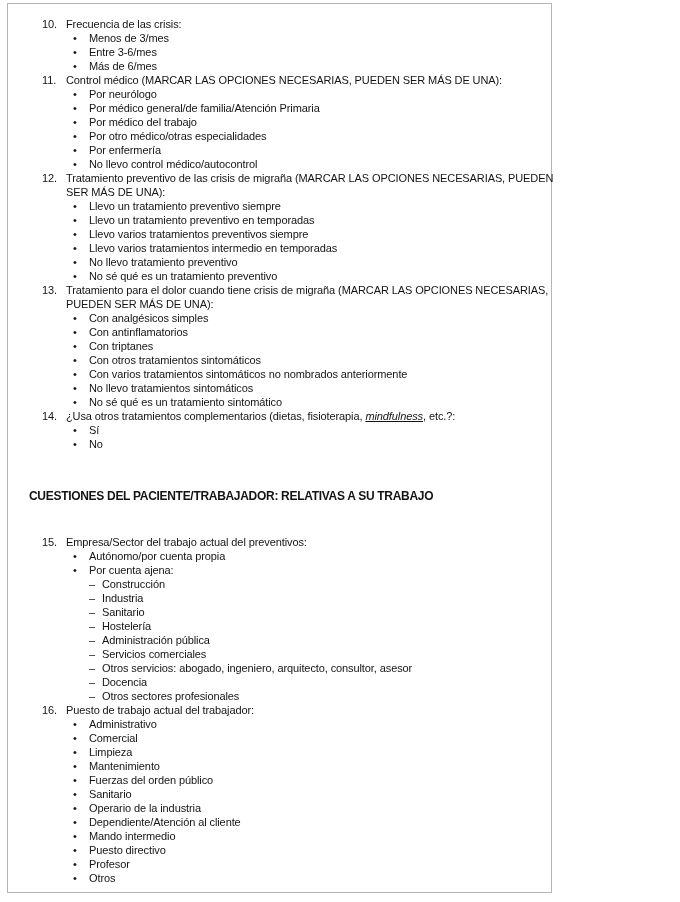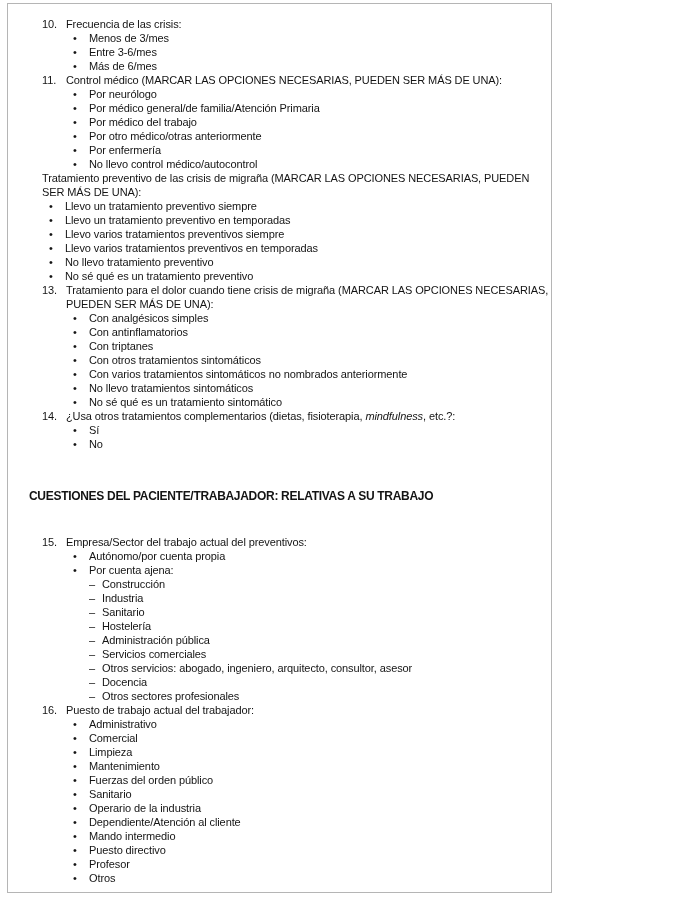--- a/index.html
+++ b/index.html
@@ -40,21 +40,21 @@
   .row-label { white-space: nowrap; }
   .section-heading {
     font-weight: bold;
     font-size: 12px;
     line-height: 14px;
     letter-spacing: -0.3px;
     margin-top: 38px;
     margin-bottom: 32px;
     white-space: nowrap;
   }
-  .italic { font-style: italic; }
+  .italic { font-style: italic; text-decoration: underline; }
 </style>
 </head>
 <body>
 
 <div class="page">
   <div class="frame"></div>
   <div class="content">
 
     <div class="q-item">
       <span class="q-num">10.</span>
@@ -86,52 +86,53 @@
         <div class="bullet-row">
             <span class="bullet-marker"></span>
             <span class="row-label">Por médico general/de familia/Atención Primaria</span>
           </div>
         <div class="bullet-row">
             <span class="bullet-marker"></span>
             <span class="row-label">Por médico del trabajo</span>
           </div>
         <div class="bullet-row">
             <span class="bullet-marker"></span>
-            <span class="row-label">Por otro médico/otras anteriormente</span>
+            <span class="row-label">Por otro médico/otras especialidades</span>
           </div>
         <div class="bullet-row">
             <span class="bullet-marker"></span>
             <span class="row-label">Por enfermería</span>
           </div>
         <div class="bullet-row">
             <span class="bullet-marker"></span>
             <span class="row-label">No llevo control médico/autocontrol</span>
           </div>
       </div>
     </div>
 
     <div class="q-item">
+      <span class="q-num">12.</span>
       <div class="q-body">
         <span class="q-line">Tratamiento preventivo de las crisis de migraña (MARCAR LAS OPCIONES NECESARIAS, PUEDEN</span>
         <span class="q-line">SER MÁS DE UNA):</span>
         <div class="bullet-row">
             <span class="bullet-marker"></span>
             <span class="row-label">Llevo un tratamiento preventivo siempre</span>
           </div>
         <div class="bullet-row">
             <span class="bullet-marker"></span>
             <span class="row-label">Llevo un tratamiento preventivo en temporadas</span>
           </div>
         <div class="bullet-row">
             <span class="bullet-marker"></span>
             <span class="row-label">Llevo varios tratamientos preventivos siempre</span>
           </div>
         <div class="bullet-row">
             <span class="bullet-marker"></span>
-            <span class="row-label">Llevo varios tratamientos preventivos en temporadas</span>
+            <span class="row-label">Llevo varios tratamientos intermedio en temporadas</span>
           </div>
         <div class="bullet-row">
             <span class="bullet-marker"></span>
             <span class="row-label">No llevo tratamiento preventivo</span>
           </div>
         <div class="bullet-row">
             <span class="bullet-marker"></span>
             <span class="row-label">No sé qué es un tratamiento preventivo</span>
           </div>
       </div>

